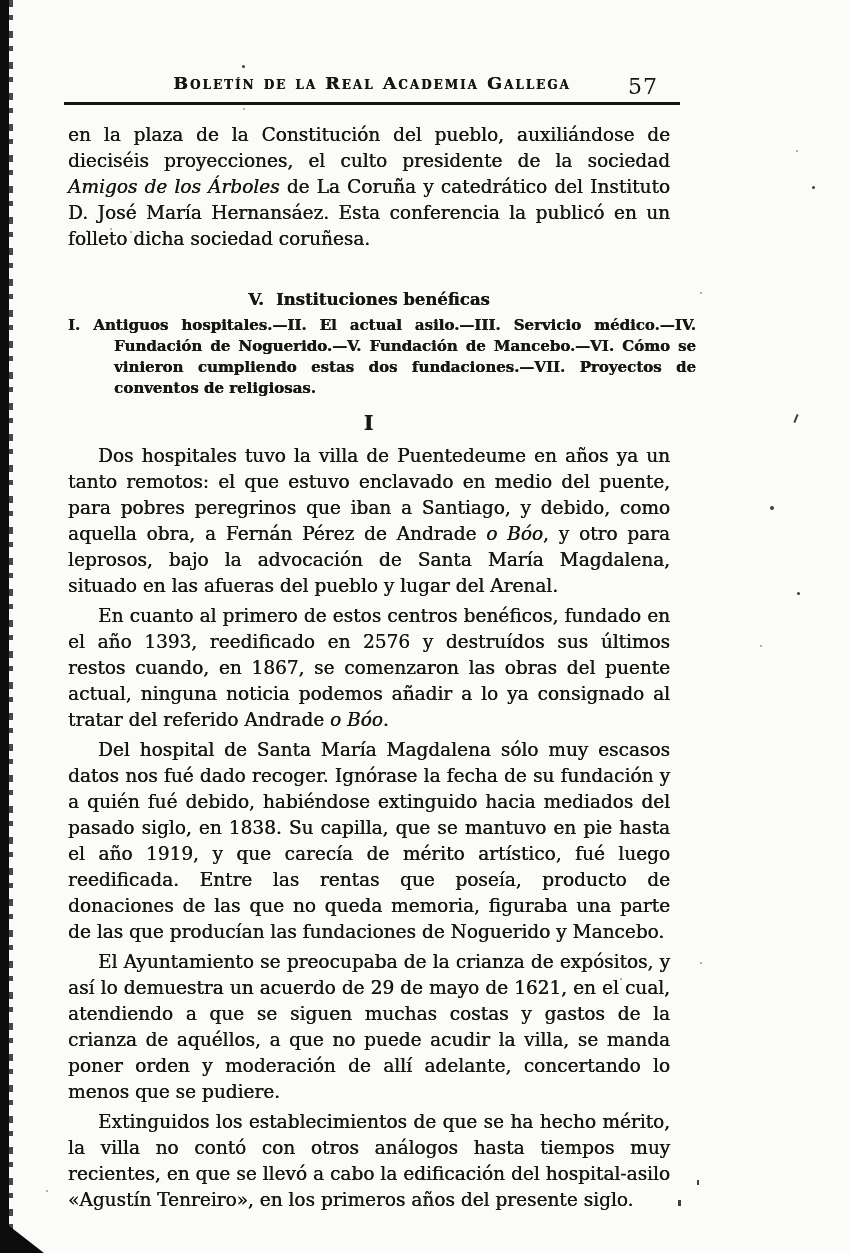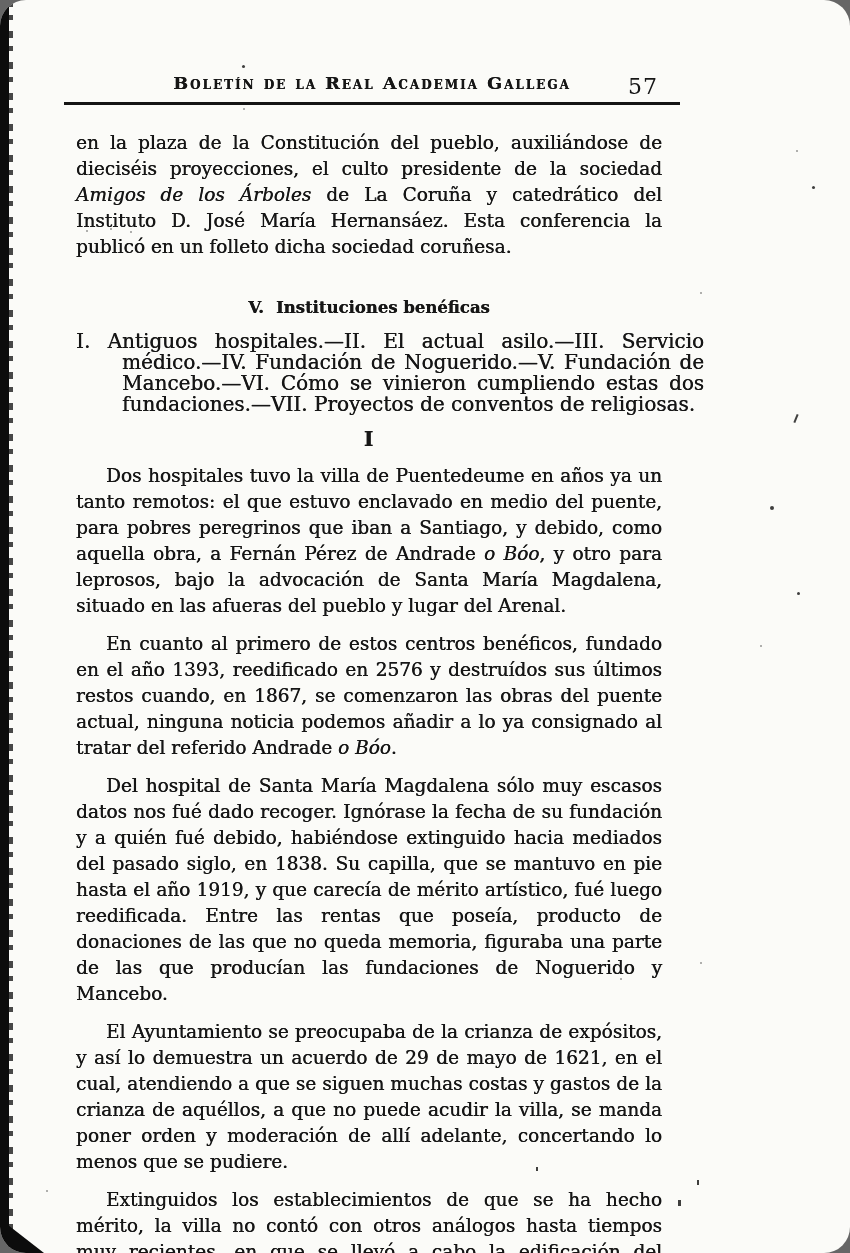--- a/index.html
+++ b/index.html
@@ -5,21 +5,20 @@
   html, body { margin: 0; padding: 0; background: #666; }
   .page {
     position: relative;
     width: 850px;
     height: 1253px;
     margin: 0 auto;
     background: #fbfbf8;
     overflow: hidden;
     font-family: "DejaVu Serif", "Liberation Serif", serif;
     color: #161616;
-    border-radius: 26px;
   }
 
   
   .edge-strip {
     position: absolute; left: 0; top: 0;
     width: 9px; height: 100%;
     background: #0c0c0c;
   }
   .edge-strip::after {
     content: ""; position: absolute; left: 9px; top: 0;
@@ -53,39 +52,39 @@
     width: 616px; height: 3px; background: #141414;
   }
 
   
   .content {
     position: absolute; left: 64px; top: 118px; width: 610px;
     font-size: 18.5px; line-height: 26px;
     text-align: justify;
     text-shadow: 0.35px 0 0 currentColor;
   }
-  .content p { margin: 12px; }
+  .content p { margin: 4px; }
   .body-par { text-indent: 30px; }
   .continuation { text-indent: 0; }
   em { font-style: italic; }
 
   .section-heading {
     display: flex; justify-content: center; gap: 12px;
     margin: 37px 0 0 0;
     font-size: 16.5px; font-weight: 700; line-height: 22px;
     text-align: center;
   }
 
   .toc-summary {
     box-sizing: content-box;
     margin: 12px 0 0 -14px;
     width: 582px;
     padding-left: 46px;
     text-indent: -46px;
-    font-size: 20px; line-height: 21px; font-weight: 400;
+    font-size: 15px; line-height: 21px; font-weight: 700;
     text-align: justify;
   }
 
   .subsection-heading {
     text-align: center;
     font-size: 20px; font-weight: 700; line-height: 24px;
     margin: 12px 0 8px 0;
     letter-spacing: 1px;
   }
 

